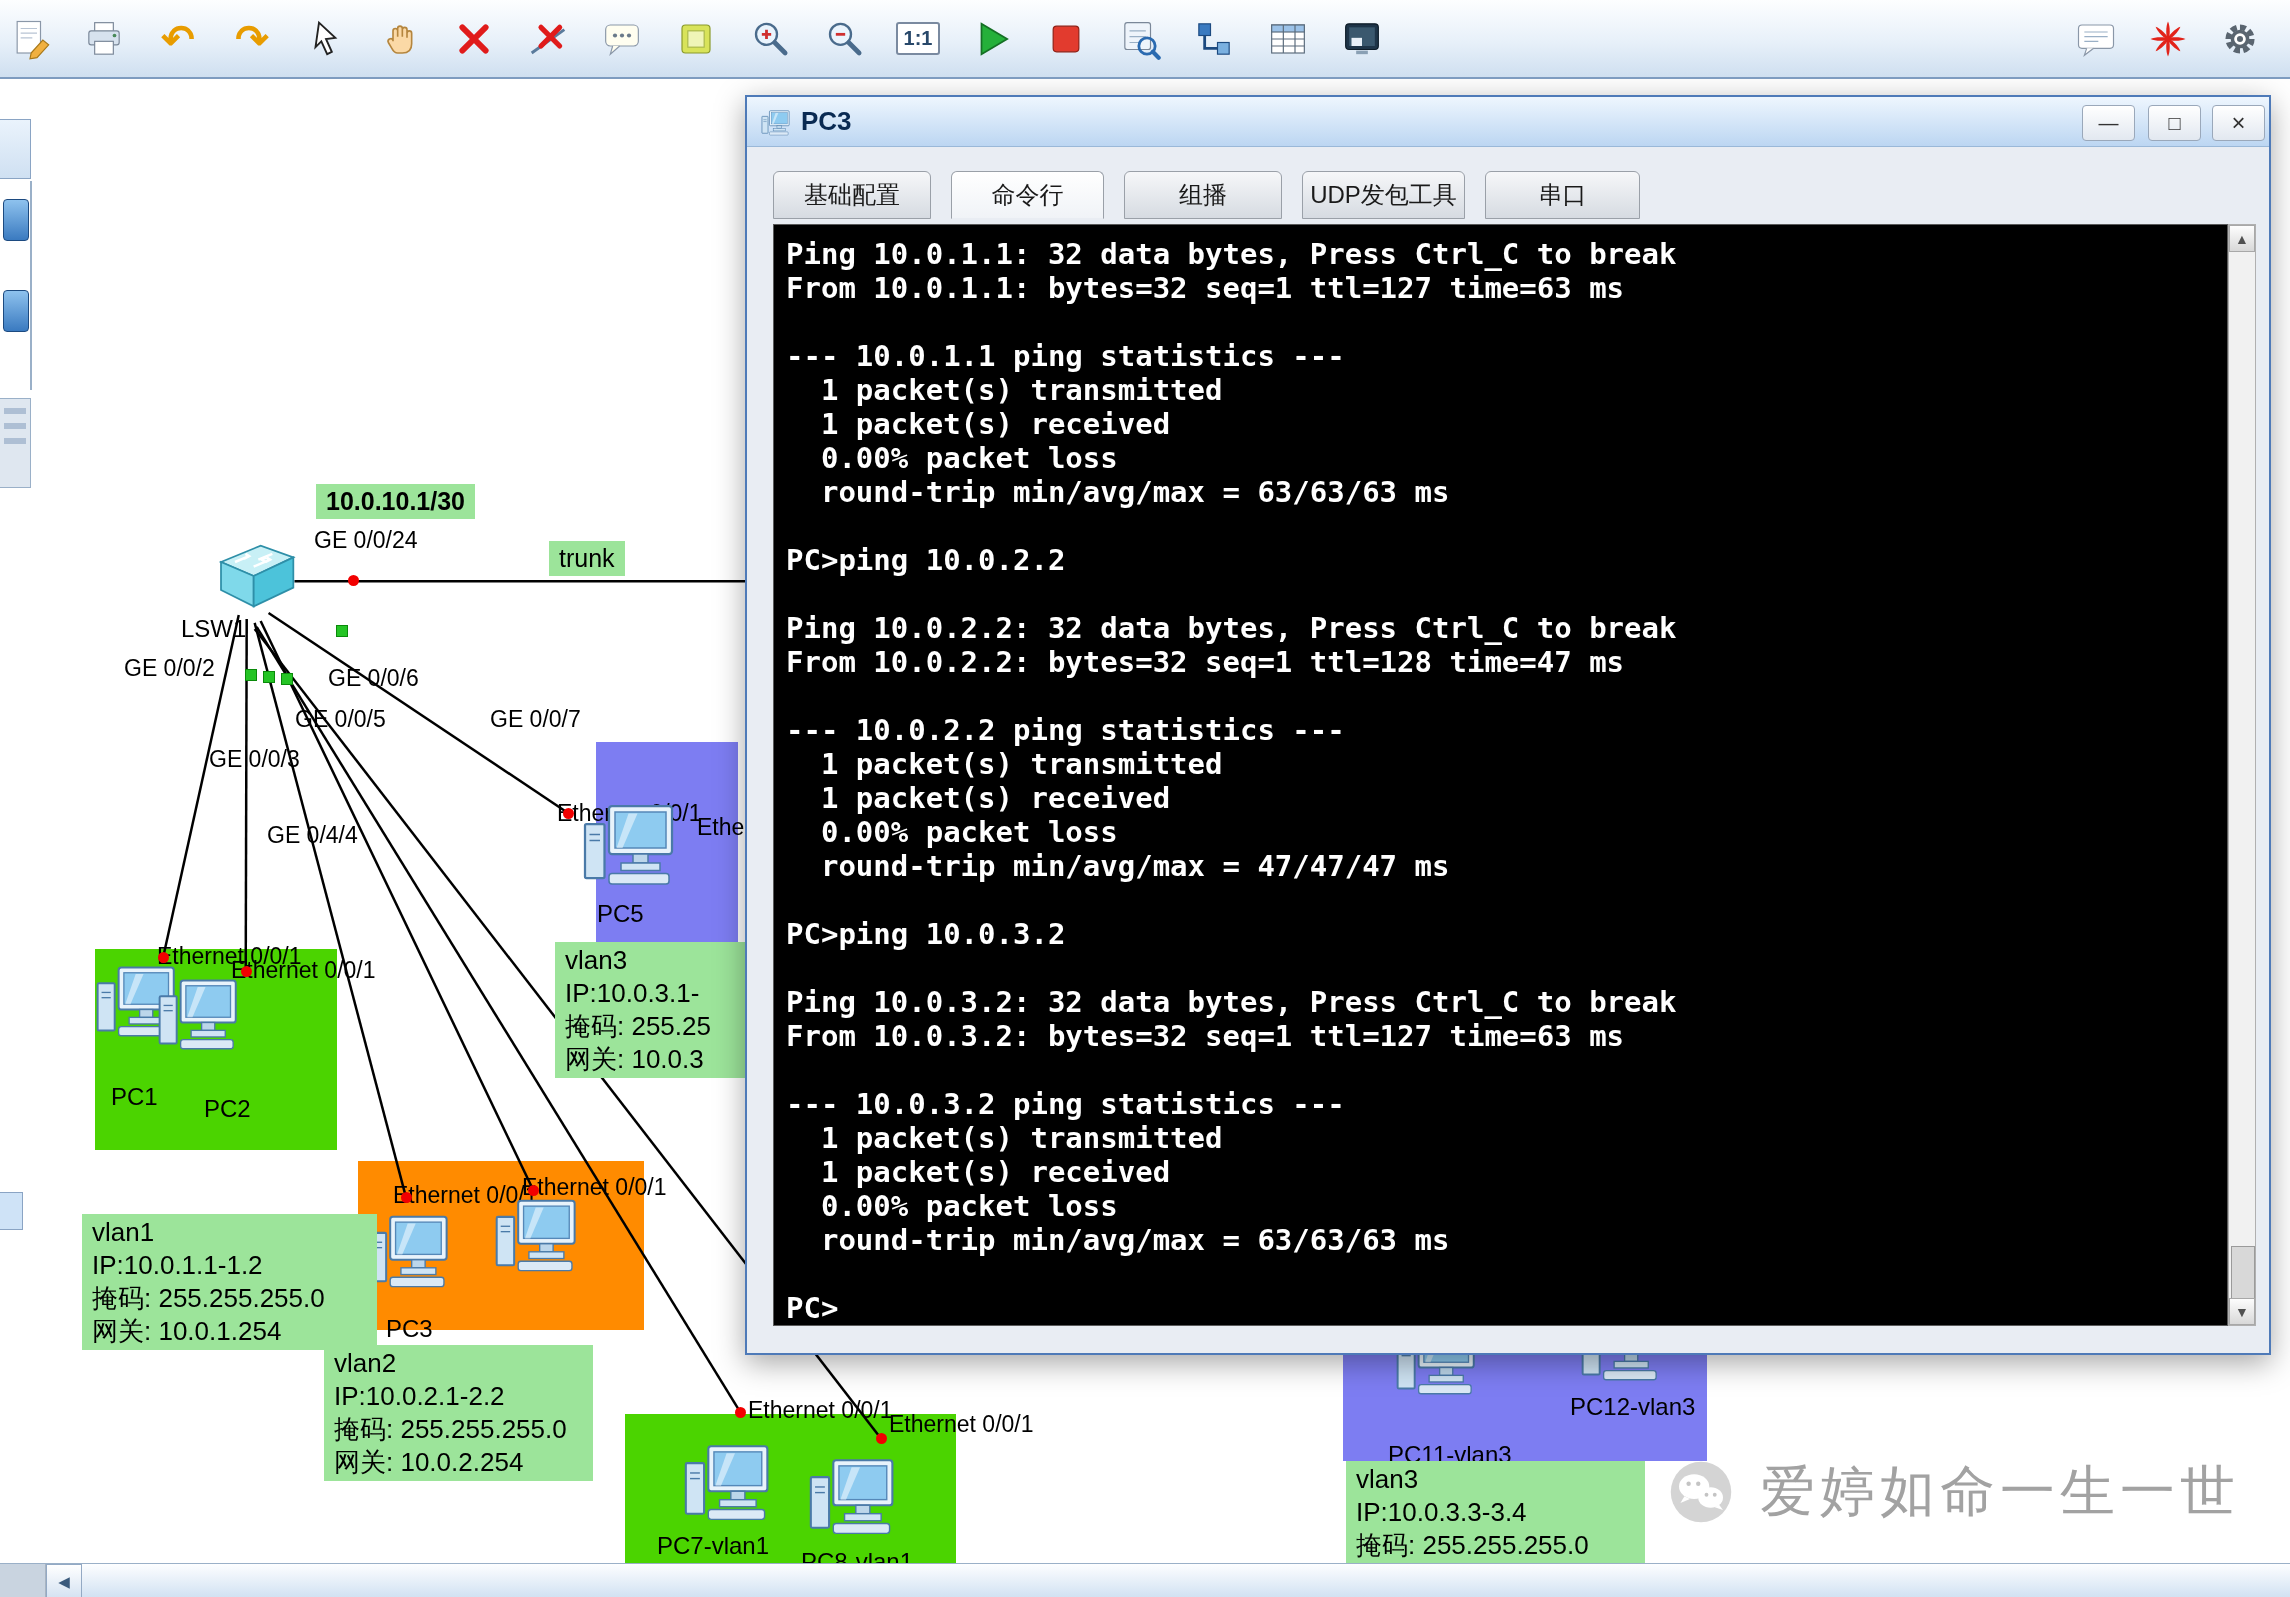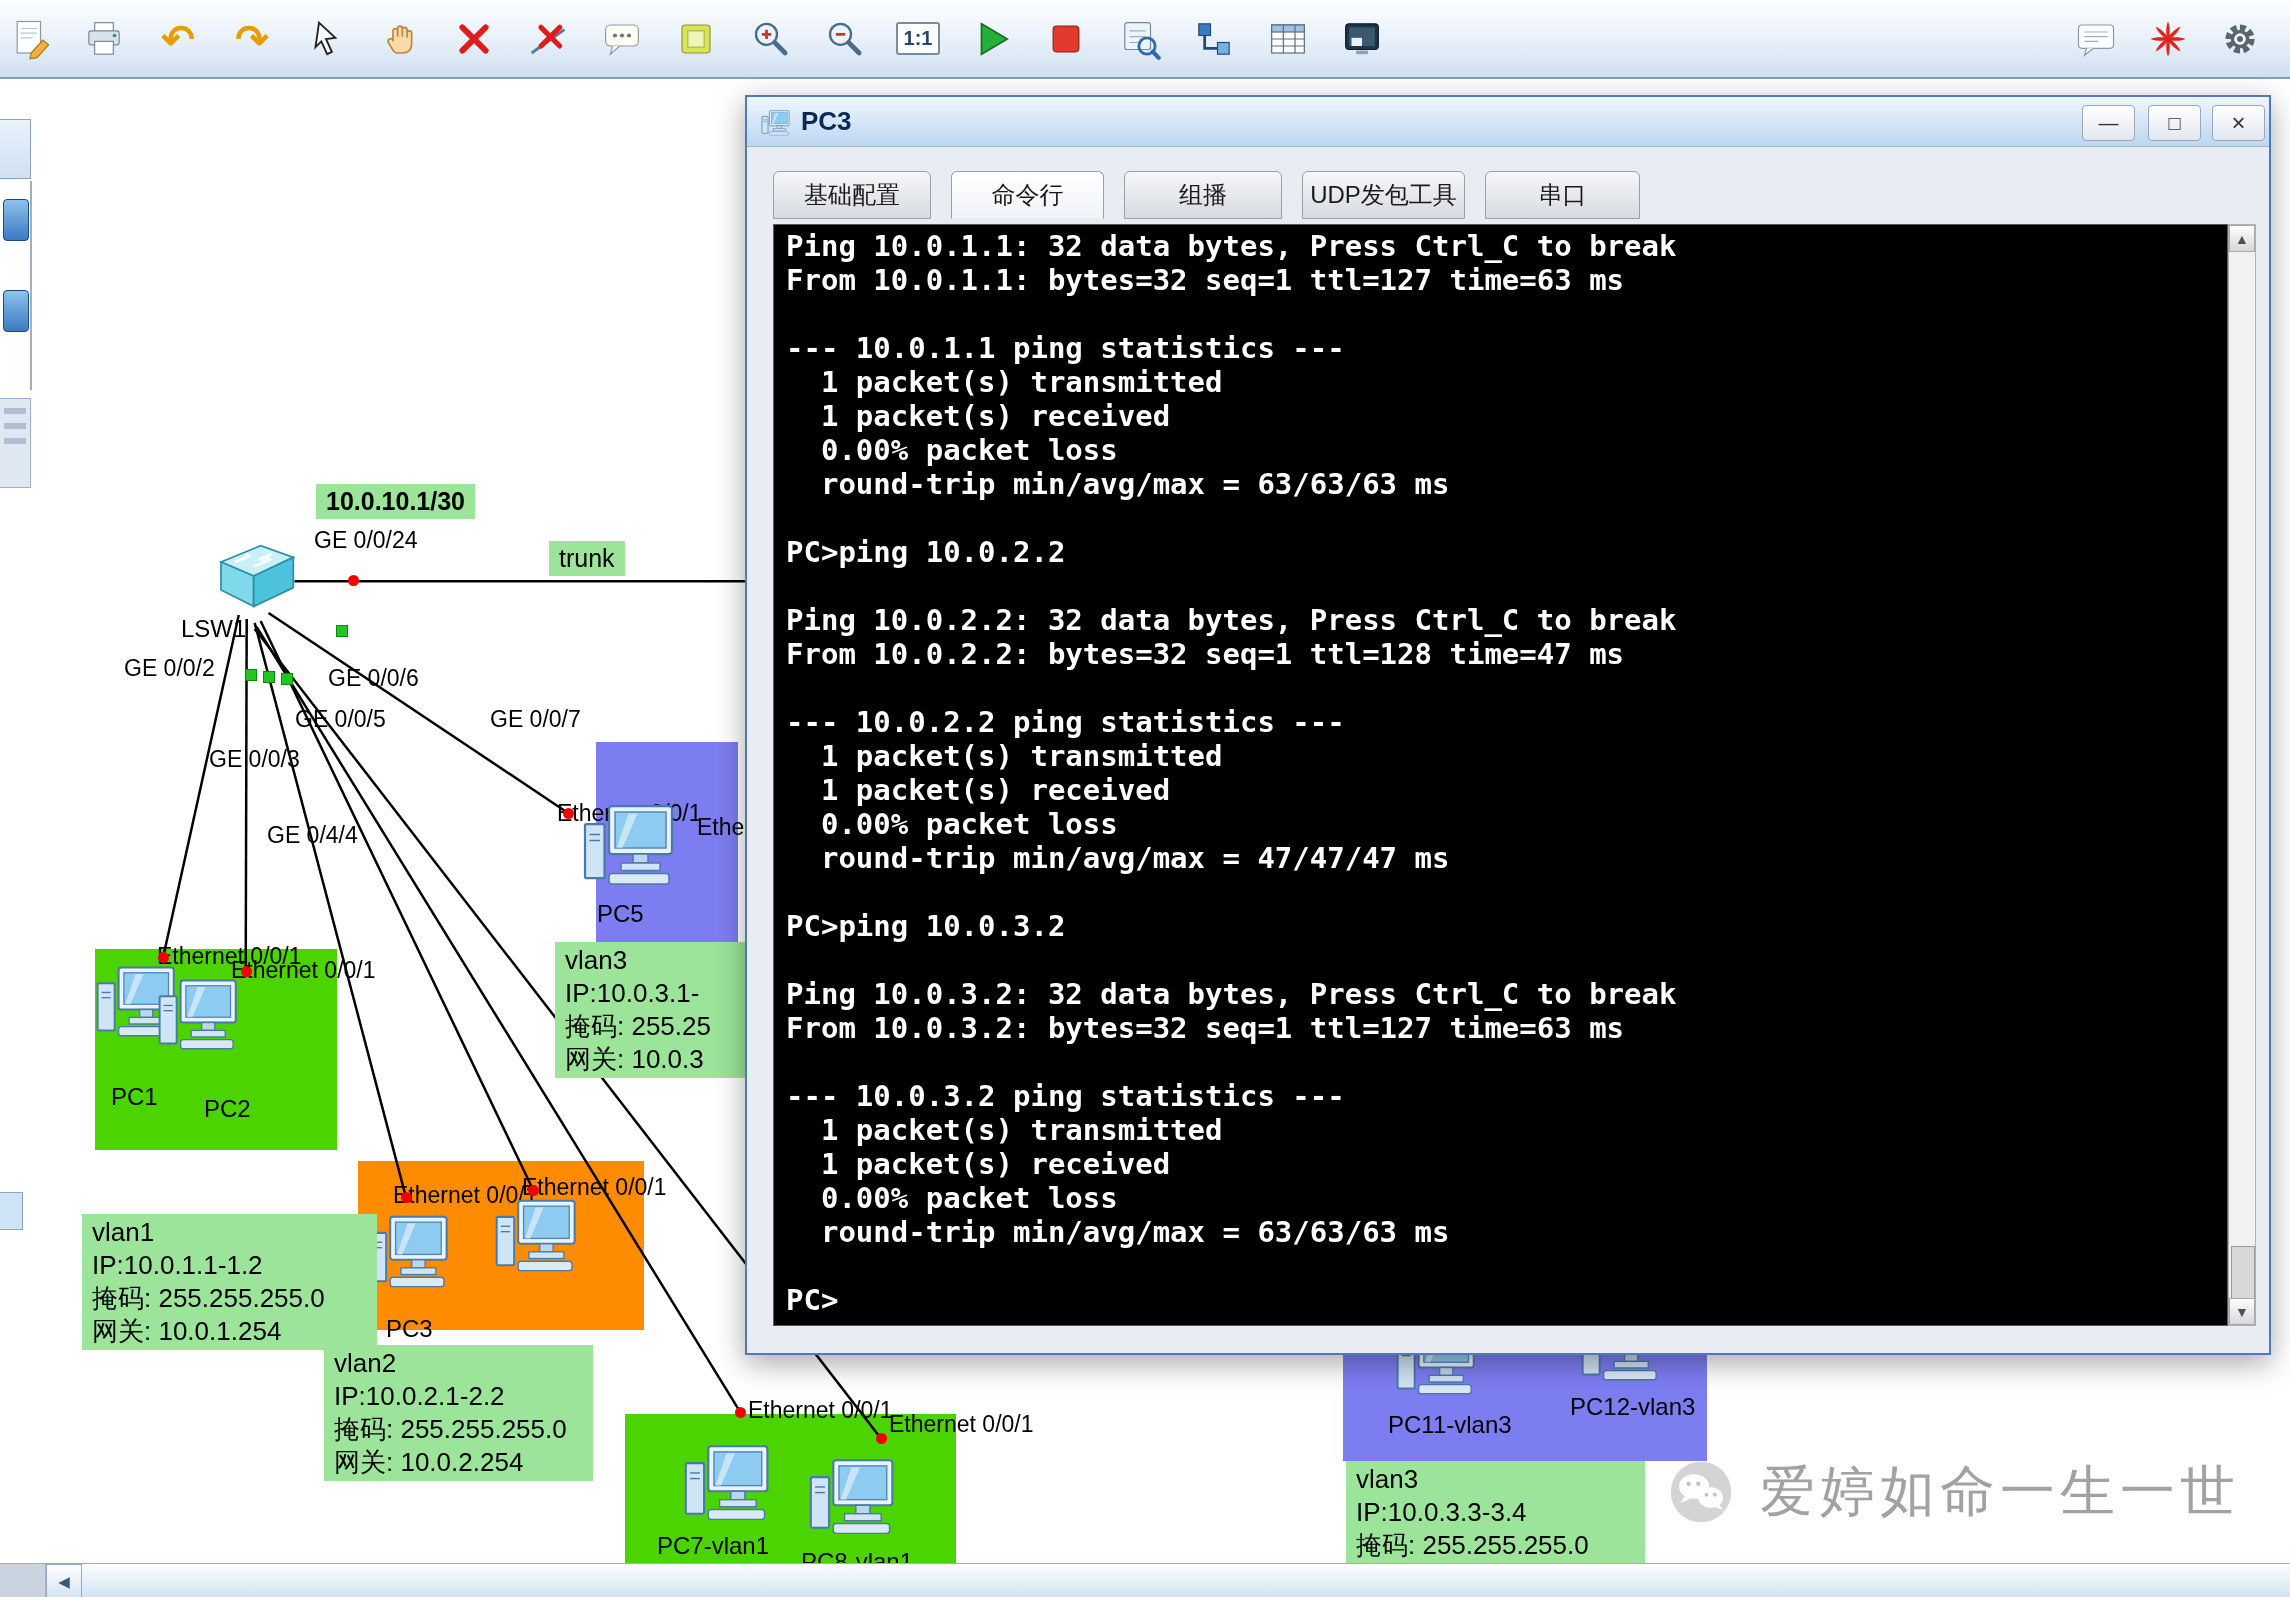--- a/index.html
+++ b/index.html
@@ -47,21 +47,21 @@
   .winbtn{position:absolute;top:8px;width:51px;height:34px;background:linear-gradient(#ffffff,#e2e8f0);
     border:1px solid #9aa8ba;border-radius:4px;display:flex;align-items:center;justify-content:center;
     font-size:20px;color:#333;cursor:pointer;}
   .tabs{position:absolute;left:26px;top:74px;height:51px;display:flex;gap:20px;}
   .tab{height:48px;display:flex;align-items:center;justify-content:center;
     background:linear-gradient(#f6f7f9,#d6dbe2);border:1px solid #9aa0a8;border-radius:6px 6px 0 0;
     font-size:24px;color:#1a1a1a;cursor:pointer;box-sizing:border-box;}
   .tab.active{background:linear-gradient(#ffffff,#f0f3f7);border-bottom-color:#e9edf3;}
   .term{position:absolute;left:26px;top:127px;width:1455px;height:1102px;background:#000;
     border:1px solid #5a5a5a;box-sizing:border-box;overflow:hidden;cursor:text;}
-  .term pre{margin:0;padding:4px 12px;color:#fff;font:700 29px/34px "DejaVu Sans Mono",monospace;}
+  .term pre{margin:0;padding:12px 12px;color:#fff;font:700 29px/34px "DejaVu Sans Mono",monospace;}
   .vscroll{position:absolute;left:1481px;top:127px;width:28px;height:1102px;background:#f1f1f1;
     border:1px solid #b0b0b0;box-sizing:border-box;}
   .varrow{position:absolute;left:0;width:26px;height:27px;background:linear-gradient(#fdfdfd,#d8d8d8);
     border:1px solid #a8a8a8;box-sizing:border-box;display:flex;align-items:center;justify-content:center;
     font-size:14px;color:#505050;cursor:pointer;}
   .vthumb{position:absolute;left:2px;top:1021px;width:22px;height:52px;background:#d8d8d8;border:1px solid #9a9a9a;cursor:pointer;}
 
   
   .wm{position:absolute;left:1668px;top:1455px;display:flex;align-items:center;gap:26px;z-index:3;}
   .wm .wmtext{font-size:55px;color:#a2a2a2;letter-spacing:5px;font-weight:500;}
@@ -333,21 +333,21 @@
         <use href="#pc"></use>
       </svg></div>
 
   <div class="devlbl" style="left:111px;top:1083px;">PC1</div>
   <div class="devlbl" style="left:204px;top:1095px;">PC2</div>
   <div class="devlbl" style="left:386px;top:1315px;">PC3</div>
   <div class="devlbl" style="left:529px;top:1368px;">PC4</div>
   <div class="devlbl" style="left:597px;top:900px;">PC5</div>
   <div class="devlbl" style="left:657px;top:1532px;">PC7-vlan1</div>
   <div class="devlbl" style="left:801px;top:1548px;">PC8-vlan1</div>
-  <div class="devlbl" style="left:1388px;top:1411px;text-align:right;">PC11-vlan3</div>
+  <div class="devlbl" style="left:1388px;top:1441px;text-align:right;">PC11-vlan3</div>
   <div class="devlbl" style="left:1570px;top:1393px;">PC12-vlan3</div>
 
   <div class="note" style="left:59px;top:1214px;width:275px;margin-left:23px;">
     <div>vlan1</div>
     <div>IP:10.0.1.1-1.2</div>
     <div>掩码: 255.255.255.0</div>
     <div>网关: 10.0.1.254</div>
   </div>
   <div class="note" style="left:324px;top:1345px;width:249px;">
     <div>vlan2</div>

